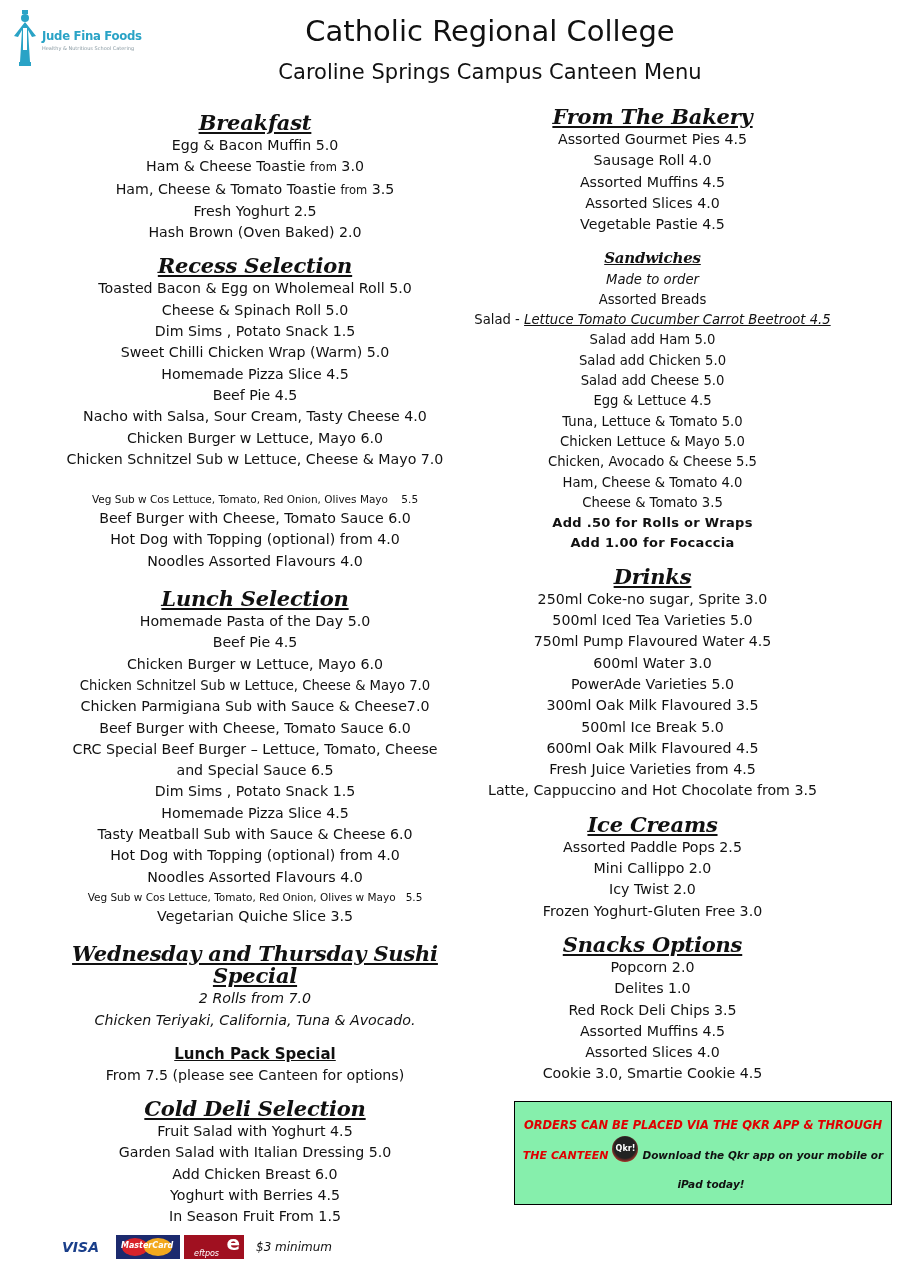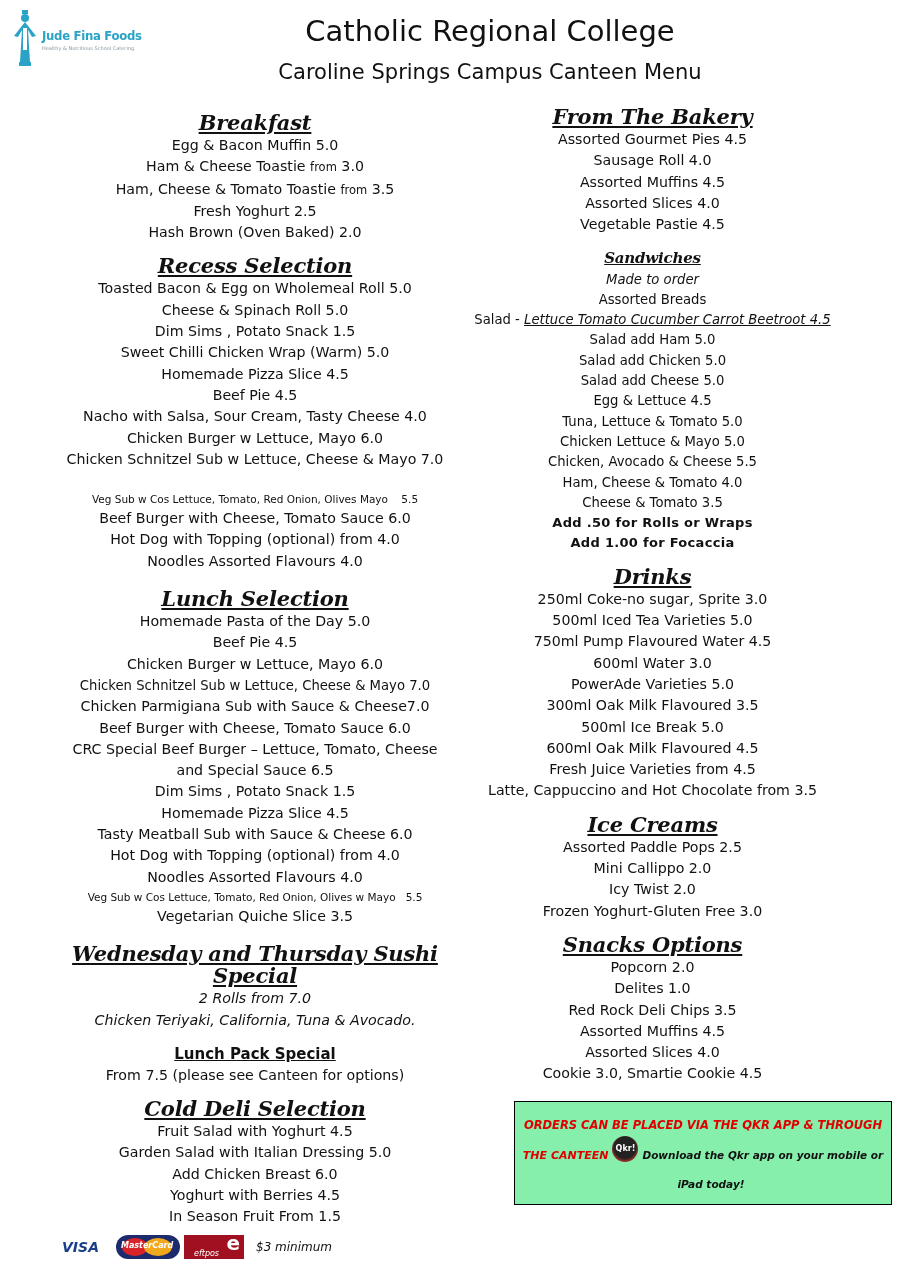--- a/index.html
+++ b/index.html
@@ -43,21 +43,21 @@
   .from { font-size: 11.5px; }
   .gap-s { height: 12px; }
   .gap-m { height: 16px; }
 
   .subhead-bold {
     font-weight: bold; font-size: 15px; text-decoration: underline; line-height: 22px;
   }
 
   .payments { position: absolute; left: 62px; top: 1234px; height: 26px; display: flex; align-items: center; }
   .pay-visa { font-family: "DejaVu Sans", sans-serif; font-weight: bold; font-style: italic; font-size: 14px; color: #1a3f8a; width: 54px; }
-  .pay-mc { width: 64px; height: 24px; background: #1c2a6e; position: relative; margin-right: 4px; overflow: hidden; border-radius: 12px; }
+  .pay-mc { width: 64px; height: 24px; background: #1c2a6e; position: relative; margin-right: 4px; overflow: hidden; }
   .pay-mc .c1 { position: absolute; left: 6px; top: 3px; width: 26px; height: 18px; border-radius: 50%; background: #d8232a; }
   .pay-mc .c2 { position: absolute; left: 28px; top: 3px; width: 28px; height: 18px; border-radius: 50%; background: #f2a81d; }
   .pay-mc span { position: absolute; left: 5px; top: 6px; font-size: 8px; font-style: italic; font-weight: bold; color: #fff; }
   .pay-ef { width: 60px; height: 24px; background: #a01020; position: relative; margin-right: 12px; }
   .pay-ef .e { position: absolute; right: 4px; top: -4px; font-size: 20px; font-weight: bold; color: #fff; }
   .pay-ef .t { position: absolute; left: 10px; bottom: 1px; font-size: 8px; font-style: italic; font-weight: normal; color: #fff; }
   .pay-min { font-style: italic; font-size: 12px; color: #111; }
 
   .order-box {
     position: absolute; left: 466px; top: 1101px; width: 378px; height: 104px;

